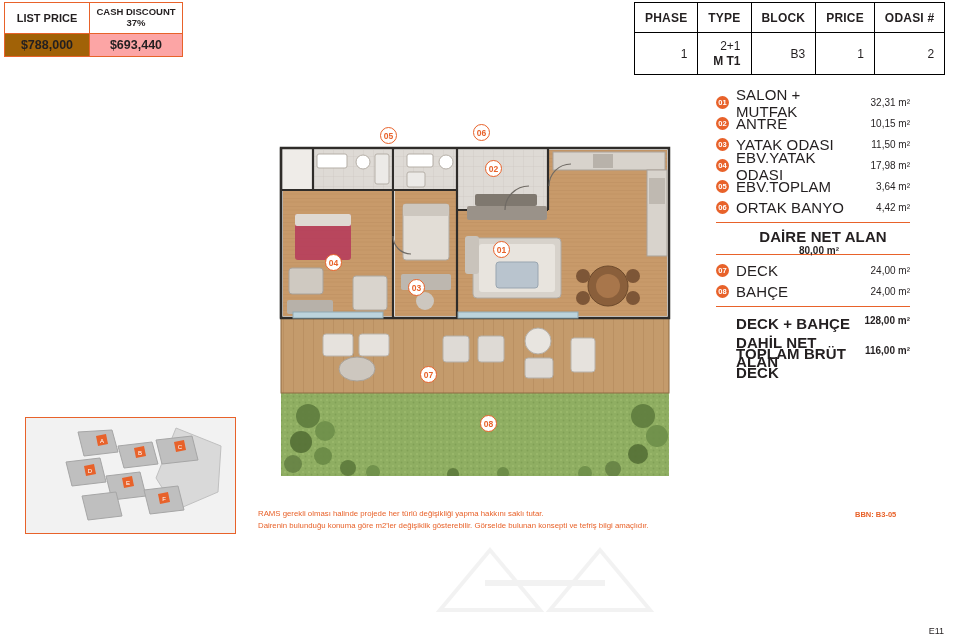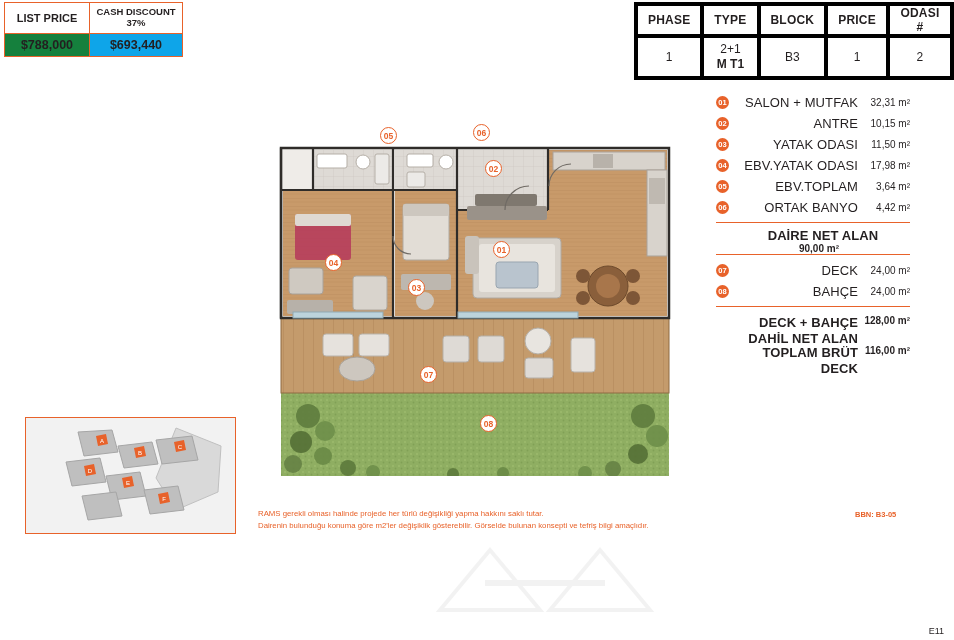--- a/index.html
+++ b/index.html
@@ -31,37 +31,37 @@
     font-weight: bold;
     font-size: 11px;
     color: #231f20;
     background: #ffffff;
     line-height: 1.15;
   }
   .price-head.cash { font-size: 9.5px; }
   .price-val {
     font-weight: bold;
     font-size: 12.5px;
-    background: #15803d;
+    background: #a16207;
     color: #231f20;
   }
-  .price-val.discount { background: #0ea5e9; }
+  .price-val.discount { background: #fca5a5; }
   .cell-w1 { width: 85px; }
   .cell-w2 { width: 93px; }
 
   
   .spec-table {
     position: absolute;
     left: 634px;
     top: 2px;
     border-collapse: collapse;
   }
   .spec-table td, .spec-table th {
-    border: 4px solid #000000;
-    text-align: center;
+    border: 1px solid #000000;
+    text-align: right;
     vertical-align: middle;
   }
   .spec-table th {
     font-size: 12px;
     font-weight: bold;
     letter-spacing: .2px;
     height: 30px;
     padding: 0 10px;
     background: #ffffff;
   }
@@ -97,24 +97,23 @@
     font-size: 7.5px;
     font-weight: bold;
     display: flex;
     align-items: center;
     justify-content: center;
     flex: 0 0 auto;
     margin-right: 7px;
   }
   .legend-label {
     flex: 1 1 auto;
-    font-size: 13px;
+    font-size: 15px;
     color: #231f20;
     letter-spacing: .1px;
-    text-align: right;
   }
   .legend-value {
     flex: 0 0 auto;
     font-size: 10px;
     color: #231f20;
     text-align: right;
     min-width: 52px;
   }
   .legend-sep {
     border-top: 1px solid #e8622a;
@@ -269,21 +268,21 @@
   <div class="legend-row">
     <span class="badge">06</span>
     <span class="legend-label">ORTAK BANYO</span>
     <span class="legend-value">4,42 m²</span>
   </div>
 
   <div class="legend-sep"></div>
 
   <div class="legend-row total">
     <span class="legend-label">DAİRE NET ALAN</span>
-    <span class="legend-value">90,00 m²</span>
+    <span class="legend-value">80,00 m²</span>
   </div>
 
   <div class="legend-sep"></div>
 
   <div class="legend-row">
     <span class="badge">07</span>
     <span class="legend-label">DECK</span>
     <span class="legend-value">24,00 m²</span>
   </div>
   <div class="legend-row">

